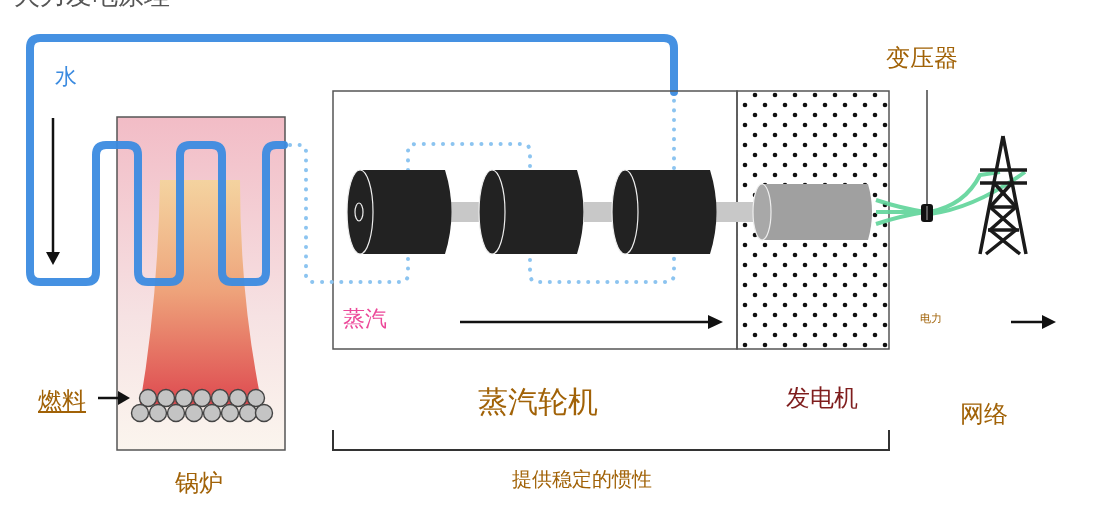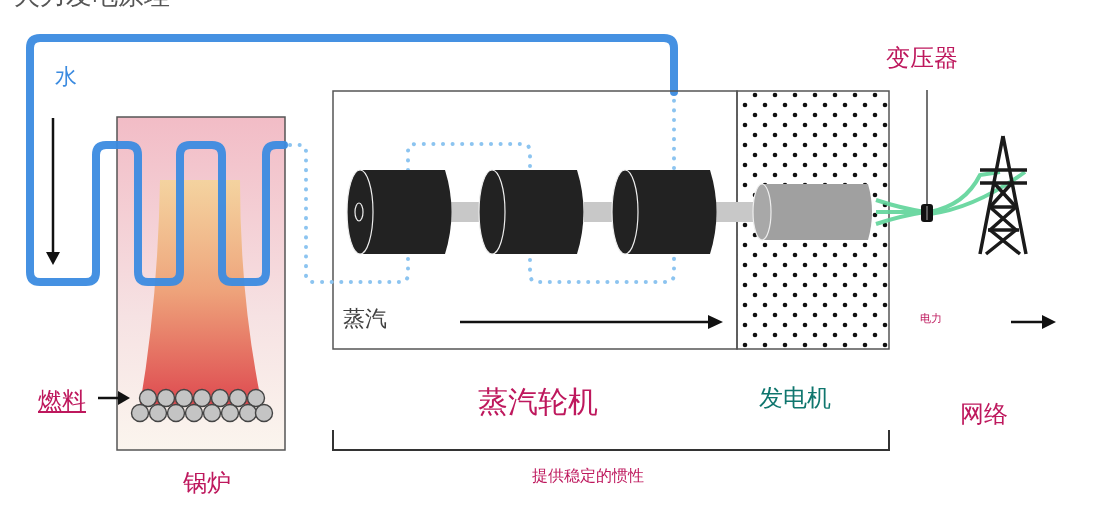--- a/index.html
+++ b/index.html
@@ -1,18 +1,18 @@
 <!DOCTYPE html>
 <html><head>
 <meta charset="utf-8">
 <style>
   html, body { margin:0; padding:0; background:#ffffff; }
   body { width:1113px; height:523px; position:relative; overflow:hidden;
          font-family:"DejaVu Sans", sans-serif; }
-  .lbl { position:absolute; white-space:nowrap; color:#be185d; }
+  .lbl { position:absolute; white-space:nowrap; color:#a16207; }
   .title-cut { position:absolute; left:14px; top:-22px; font-size:26px; color:#555; }
   svg { position:absolute; left:0; top:0; }
 </style>
 </head>
 <body>
 
 <div class="title-cut">火力发电原理</div>
 
 <svg width="1113" height="523" viewBox="0 0 1113 523">
   <defs>
@@ -128,21 +128,21 @@
 
   <g>
     <line x1="98" y1="398" x2="120" y2="398" stroke="#111" stroke-width="2.5"></line>
     <polygon points="118,391 130,398 118,405" fill="#111"></polygon>
   </g>
 
   <path d="M333,430 L333,450 L889,450 L889,430" fill="none" stroke="#333" stroke-width="2"></path>
 </svg>
 
 <div class="lbl" style="left:55px; top:62px; font-size:22px; color:#3b8be0;">水</div>
-<div class="lbl" style="left:343px; top:304px; font-size:22px; color:#404040;">蒸汽</div>
+<div class="lbl" style="left:343px; top:304px; font-size:22px; color:#ec4899;">蒸汽</div>
 <div class="lbl" style="left:38px; top:385px; font-size:24px;text-decoration:underline;">燃料</div>
-<div class="lbl" style="left:183px; top:467px; font-size:24px;">锅炉</div>
+<div class="lbl" style="left:175px; top:467px; font-size:24px;">锅炉</div>
 <div class="lbl" style="left:478px; top:382px; font-size:30px;font-family:Liberation Mono, monospace;">蒸汽轮机</div>
-<div class="lbl" style="left:759px; top:382px; font-size:24px; color:#0f766e;">发电机</div>
+<div class="lbl" style="left:786px; top:382px; font-size:24px; color:#7f1d1d;">发电机</div>
 <div class="lbl" style="left:886px; top:42px; font-size:24px;">变压器</div>
 <div class="lbl" style="left:920px; top:311px; font-size:11px;">电力</div>
 <div class="lbl" style="left:960px; top:398px; font-size:24px;">网络</div>
-<div class="lbl" style="left:532px; top:466px; font-size:16px;">提供稳定的惯性</div>
+<div class="lbl" style="left:512px; top:466px; font-size:20px;">提供稳定的惯性</div>
 
 </body></html>

